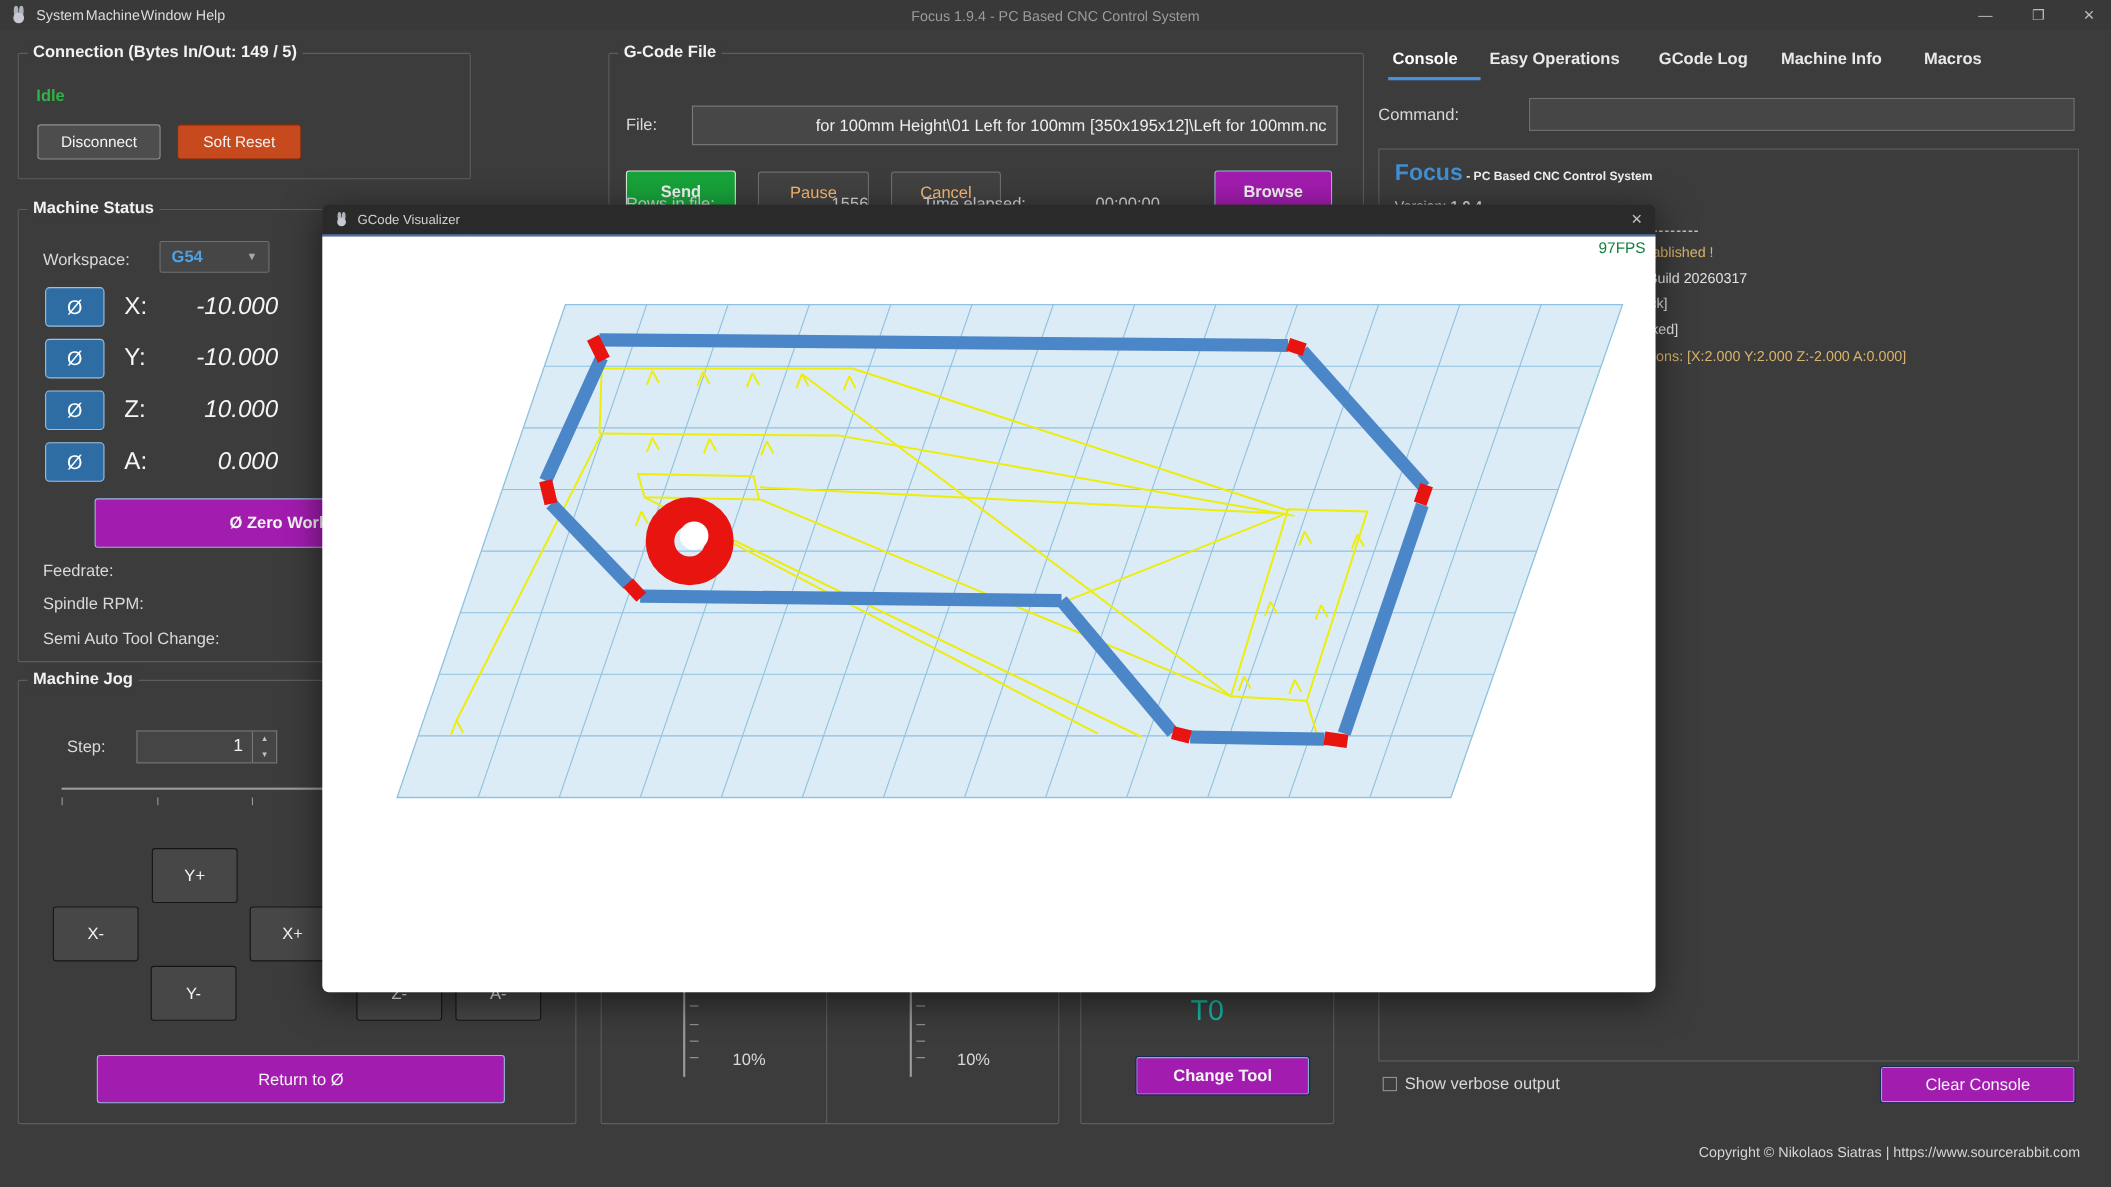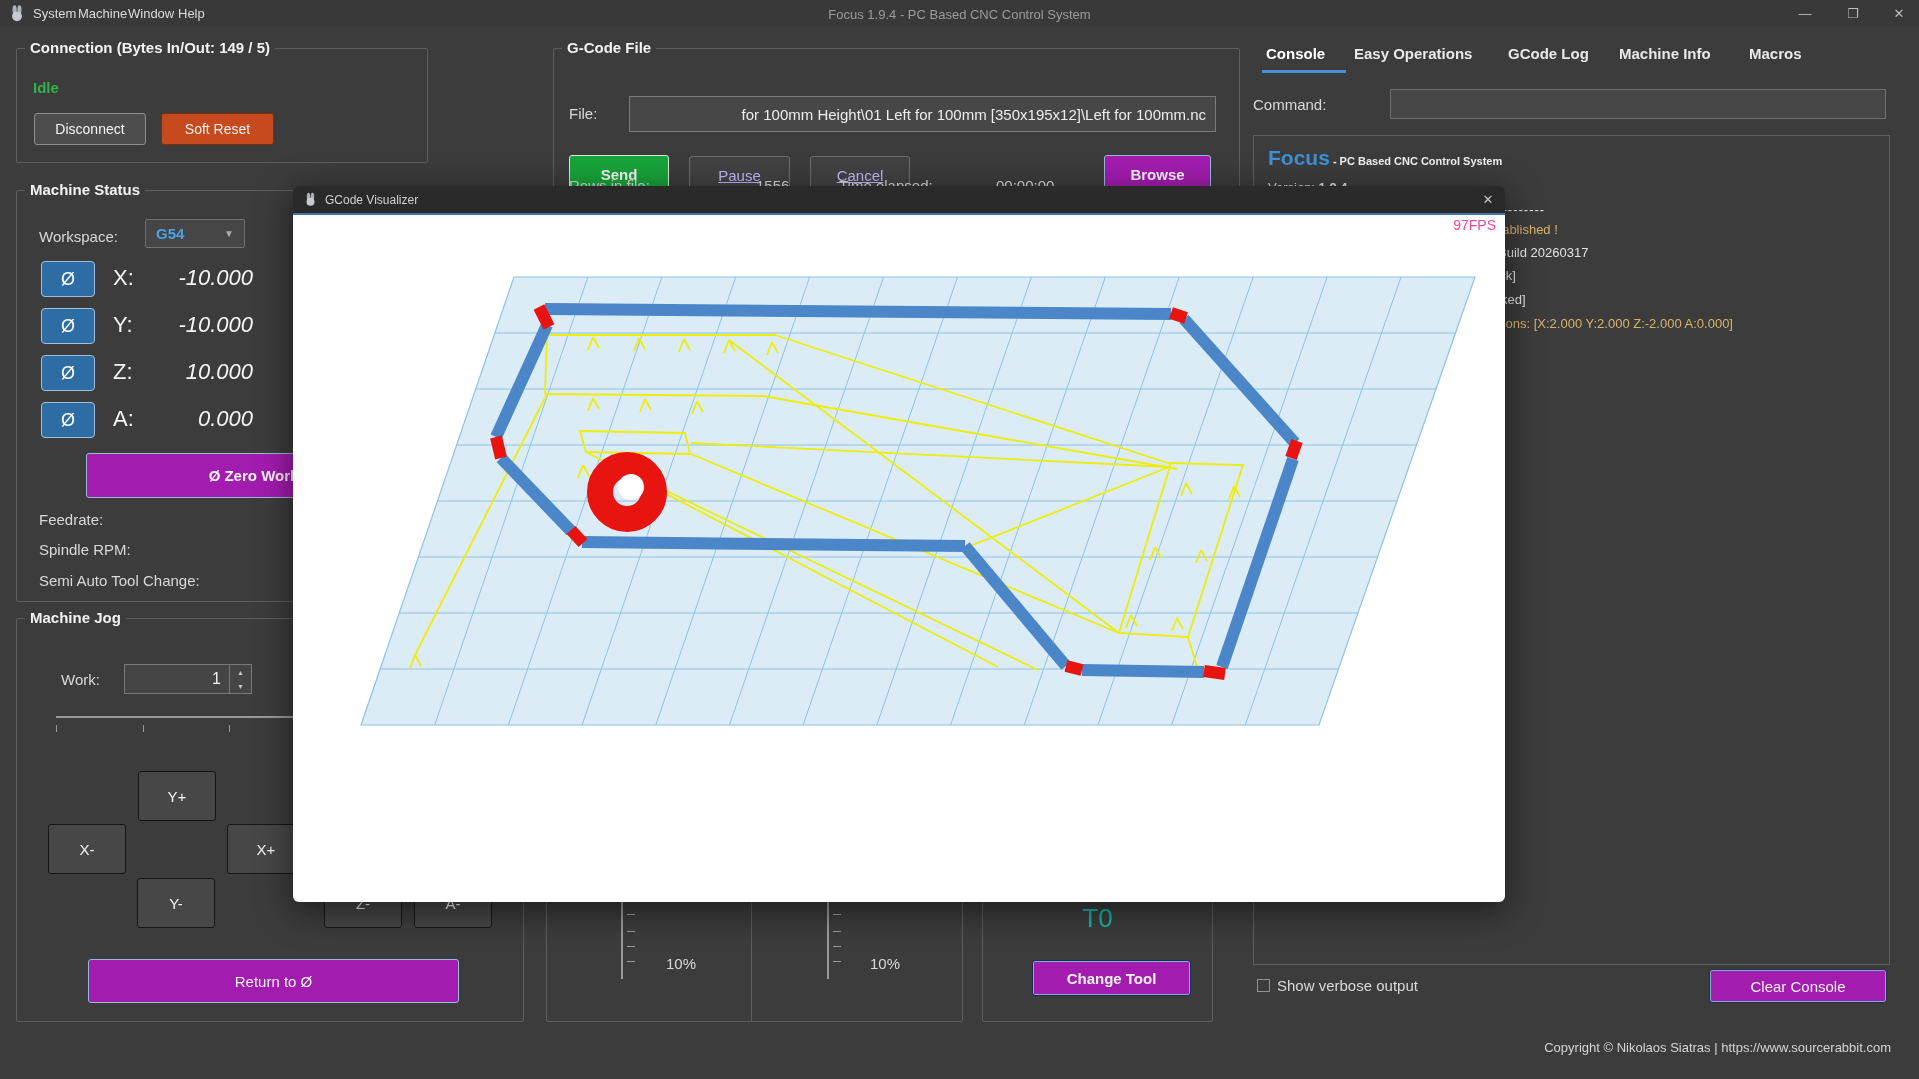--- a/index.html
+++ b/index.html
@@ -17,21 +17,21 @@
   .gb-title { position:absolute; top:-10px; left:8px; background:#3c3c3c; padding:0 5px; font-size:15px; font-weight:bold; color:#f2f2f2; white-space:nowrap; }
 
   .lbl { position:absolute; font-size:14px; color:#d9d9d9; white-space:nowrap; }
 
   
   .btn { position:absolute; display:flex; align-items:center; justify-content:center; border-radius:3px; font-size:14px; color:#f4f4f4; white-space:nowrap; }
   .btn-dark   { background:#4d4d4d; border:1px solid #8e8e8e; }
   .btn-orange { background:#c64a1e; border:1px solid #7e2f10; }
   .btn-blue   { background:#a21caf; border:1px solid #96b9d6; }
   .btn-green  { background:#18a33a; border:1px solid #d8ecd8; }
-  .btn-disabled { background:#424242; border:1px solid #6e6e6e; color:#c4b5fd;text-decoration:underline; }
+  .btn-disabled { background:#424242; border:1px solid #6e6e6e; color:#fdba74; }
   .btn-jog { background:#474747; border:1px solid #161616; font-size:15px; }
   .btn-bold { font-weight:bold; font-size:15px; }
 
   
   .axis-zero { position:absolute; left:24px; width:54px; height:36px; background:#2e6da4; border:1px solid #9fc0dc; border-radius:4px; display:flex; align-items:center; justify-content:center; font-size:18px; color:#fff; }
   .axis-label { position:absolute; left:96px; font-size:22px; color:#f5f5f5; }
   .axis-value { position:absolute; left:110px; width:126px; font-size:22px; color:#f5f5f5; text-align:right;font-style:italic; }
   .dropdown { position:absolute; background:#464646; border:1px solid #6f6f6f; border-radius:2px; display:flex; align-items:center; padding:0 10px; }
   .dropdown .val { font-weight:bold; font-size:15px; color:#4ea2e4; flex:1; }
   .dropdown .caret { color:#a8a8a8; font-size:10px; }
@@ -58,21 +58,21 @@
   .file-box { position:absolute; background:#474747; border:1px solid #7a7a7a; display:flex; align-items:center; justify-content:flex-end; overflow:hidden; padding:0 9px; }
   .file-box span { white-space:nowrap; font-size:15px; color:#ededed; }
 
   
   .dialog { position:absolute; left:293px; top:186px; width:1212px; height:716px; z-index:50; border-radius:6px; box-shadow:0 8px 34px rgba(0,0,0,.55); }
   .dialog-titlebar { height:27px; background:#2a2a2a; border-radius:6px 6px 0 0; display:flex; align-items:center; }
   .dialog-title { font-size:12px; color:#ced1d5; margin-left:8px; }
   .dialog-close { margin-left:auto; width:34px; text-align:center; color:#c4c4c4; font-size:13px; }
   .dialog-accent { height:2px; background:#4573aa; }
   .dialog-canvas { position:relative; height:687px; background:#ffffff; border-radius:0 0 6px 6px; overflow:hidden; }
-  .fps { position:absolute; top:2px; right:9px; font-size:14px; color:#ec4899; z-index:5; }
+  .fps { position:absolute; top:2px; right:9px; font-size:14px; color:#15803d; z-index:5; }
 
   .footer-copy { position:absolute; top:1040px; right:28px; font-size:13px; color:#d4d4d4; }
 
   .vline { position:absolute; background:#5d5d5d; }
   .tool-current { position:absolute; font-size:26px; font-weight:normal; color:#14b8a6; }
 </style>
 </head>
 <body>
 
 <div class="menubar">
@@ -129,21 +129,21 @@
 
   <div class="btn btn-blue btn-bold" style="left:69px;top:262px;width:335px;height:45px">Ø Zero Work</div>
 
   <div class="lbl" style="left:22px;top:320px;font-size:15px">Feedrate:</div>
   <div class="lbl" style="left:22px;top:350px;font-size:15px">Spindle RPM:</div>
   <div class="lbl" style="left:22px;top:381px;font-size:15px">Semi Auto Tool Change:</div>
 </div>
 
 <div class="gb" style="left:16px;top:618px;width:508px;height:404px">
   <div class="gb-title">Machine Jog</div>
-  <div class="lbl" style="left:44px;top:52px;font-size:15px">Work:</div>
+  <div class="lbl" style="left:44px;top:52px;font-size:15px">Step:</div>
   <div class="spinner" style="left:107px;top:45px;width:128px;height:30px">
     <div class="sp-val">1</div>
     <div class="sp-btns">
         <div>▲</div>
         <div>▼</div>
       </div>
   </div>
 
   <div class="tick" style="left:39px;top:97px;width:370px;height:2px"></div>
   <div class="tick" style="left:39px;top:106px;width:1px;height:7px"></div>

